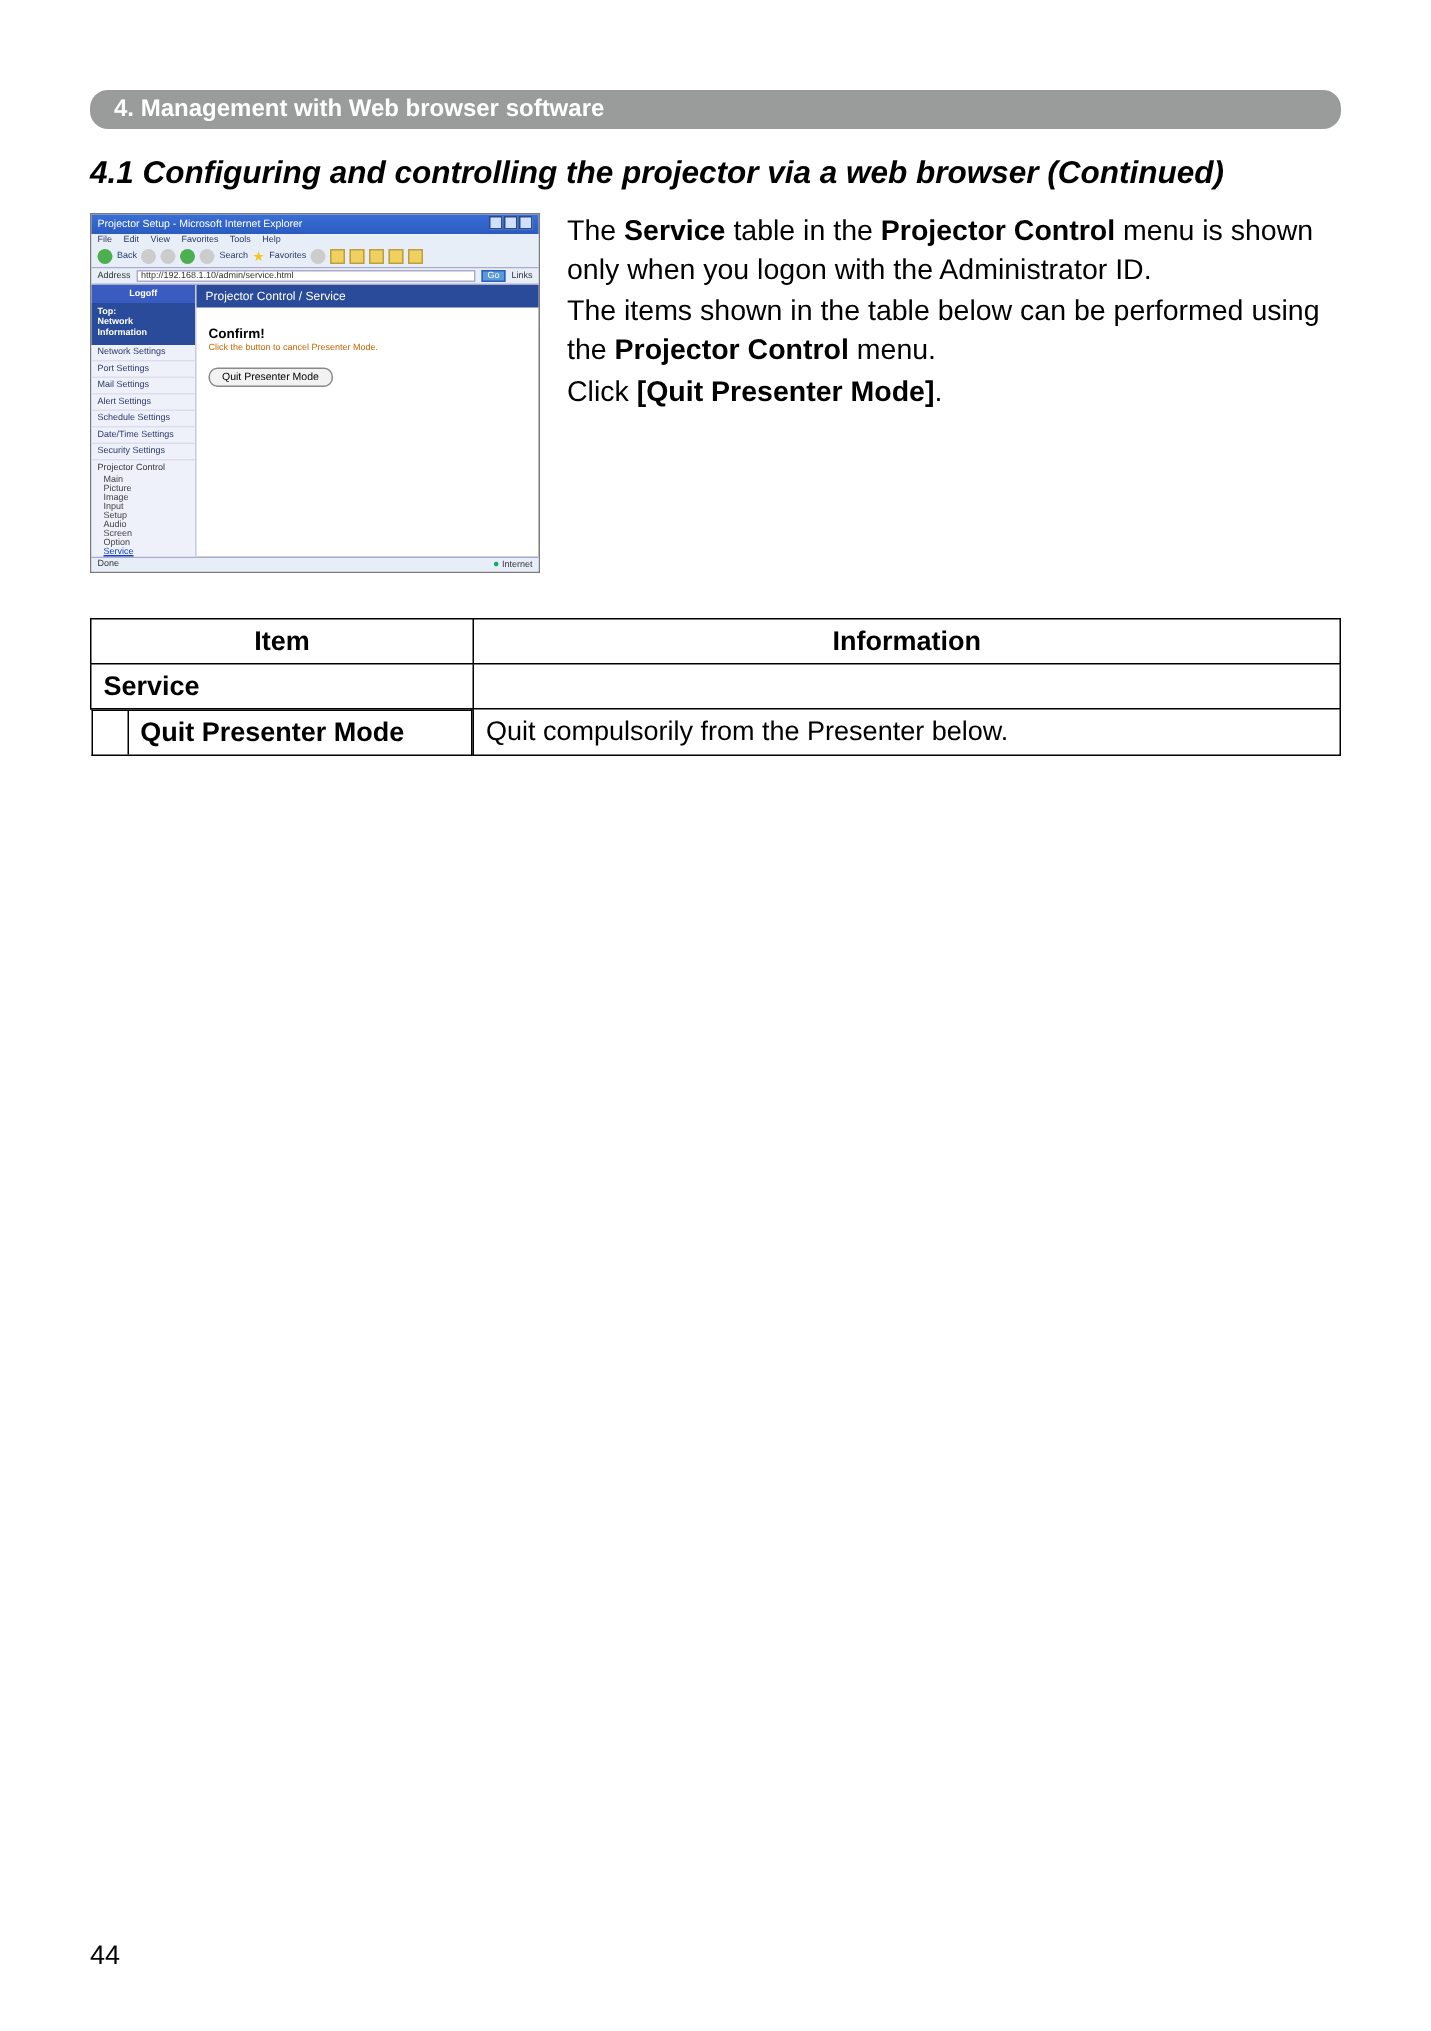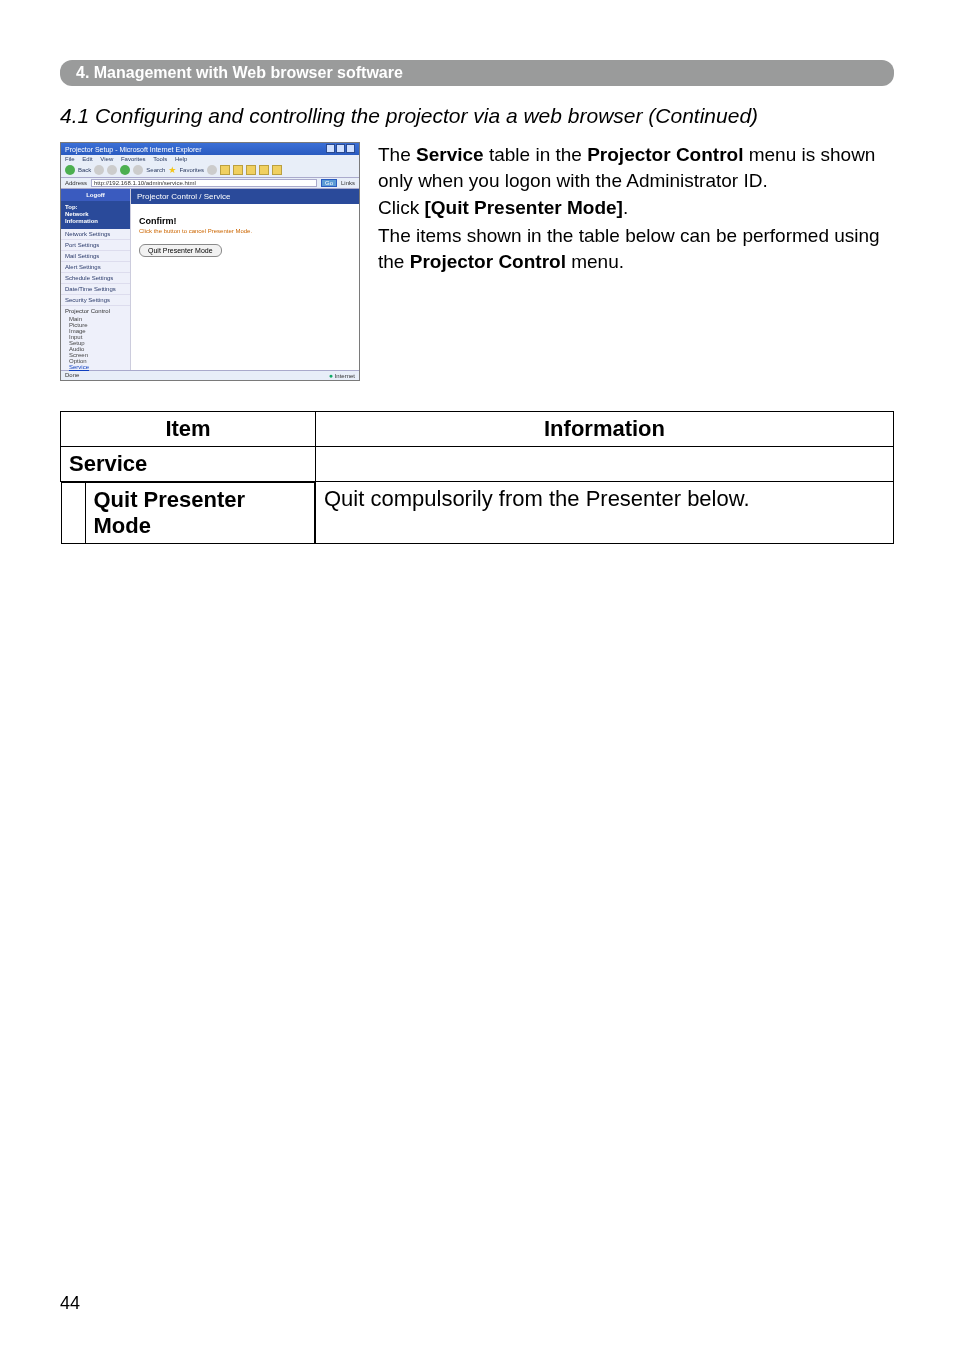--- a/index.html
+++ b/index.html
@@ -6,21 +6,21 @@
   html, body { width: 954px; height: 1354px; background: #fff; font-family: Arial, Helvetica, sans-serif; color: #000; }
   .page { padding: 60px 60px 56px 60px; position: relative; height: 100%; }
   .breadcrumb-bar {
     background: #9a9b9b;
     border-radius: 12px;
     padding: 4px 16px;
     margin-bottom: 18px;
   }
   .breadcrumb-text { color: #fff; font-weight: bold; font-size: 16px; }
   .section-title {
-    font-size: 21px; font-style: italic; font-weight: normal;
+    font-size: 21px; font-style: italic; font-weight: bold;
     margin: 10px 0 14px 0;
   }
   .two-col { display: flex; gap: 18px; align-items: flex-start; }
   .screenshot-box {
     width: 300px; flex: 0 0 300px; border: 1px solid #7a7a7a;
     background: #fff; font-size: 7px;
   }
   .ie-titlebar { background: linear-gradient(#3b6fd6, #2a5bc0); color: #fff; padding: 1px 4px; font-size: 7px; display: flex; justify-content: space-between; align-items: center; }
   .ie-winbtns span { display:inline-block; width:9px; height:9px; background:#d0e0ff; margin-left:1px; border:1px solid #2a4a90; }
   .ie-menubar { background: #e8eef8; color: #2a3a60; padding: 1px 4px; font-size: 6px; }
@@ -47,21 +47,21 @@
   .ie-main .panelhead { background:#2a4a9a; color:#fff; font-weight:normal; padding:3px 6px; font-size:8px; }
   .ie-main .panelbody { padding: 12px 8px 8px; text-align:left; }
   .ie-main .confirm { font-weight:bold; font-size:9px; }
   .ie-main .warn { color:#cc6600; font-size:6px; margin-top:2px; }
   .ie-main .btn { display:inline-block; margin-top:10px; border:1px solid #8a8a8a; background:#f2f2f2; border-radius:6px; padding:2px 8px; font-size:7px; }
   .ie-status { background:#e8eef8; border-top:1px solid #aac; font-size:6px; color:#333; display:flex; justify-content:space-between; padding:1px 4px; }
   .ie-status .globe { color:#1a6; font-size:7px; }
   .body-text { font-size: 19px; line-height: 1.35; flex:1; }
   .body-text p { margin-bottom: 2px; }
   .desc-table { width: 100%; border-collapse: collapse; margin-top: 30px; }
-  .desc-table th, .desc-table td { border: 1px solid #000; padding: 4px 8px; font-size: 22px; text-align: left; vertical-align: top; }
+  .desc-table th, .desc-table td { border: 1px solid #000; padding: 4px 8px; font-size: 18px; text-align: left; vertical-align: top; }
   .desc-table thead th { text-align: center; font-weight: bold; }
   .desc-table .col-item { width: 255px; }
   .desc-table .svc td { font-weight: bold; }
   .desc-table .indent { width: 24px; border-right: none; border-top: 1px solid #000; border-bottom: 1px solid #000; }
   .desc-table .sub-item { border-left: none; font-weight: bold; }
   .page-number { position: absolute; bottom: 40px; left: 60px; font-size: 18px; }
 </style>
 </head>
 <body>
 
@@ -148,24 +148,24 @@
         <span>Done</span>
         <span><span class="globe">●</span> <span>Internet</span></span>
       </div>
     </div>
 
     <div class="body-text">
       <p>
         <span>The </span><strong>Service</strong><span> table in the </span><strong>Projector Control</strong><span> menu is shown only when you logon with the Administrator ID.</span>
       </p>
       <p>
-        <span>Click </span><strong>[Quit Presenter Mode]</strong><span>.</span>
+        <span>The items shown in the table below can be performed using the </span><strong>Projector Control</strong><span> menu.</span>
       </p>
       <p>
-        <span>The items shown in the table below can be performed using the </span><strong>Projector Control</strong><span> menu.</span>
+        <span>Click </span><strong>[Quit Presenter Mode]</strong><span>.</span>
       </p>
     </div>
 
   </div>
 
   <table class="desc-table">
     <colgroup>
         <col class="col-item">
         <col>
       </colgroup>

